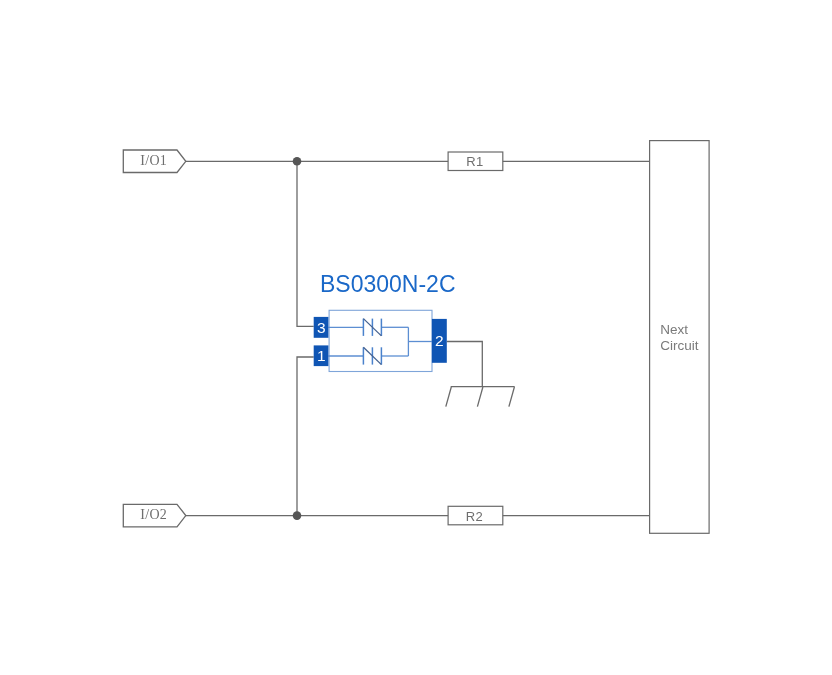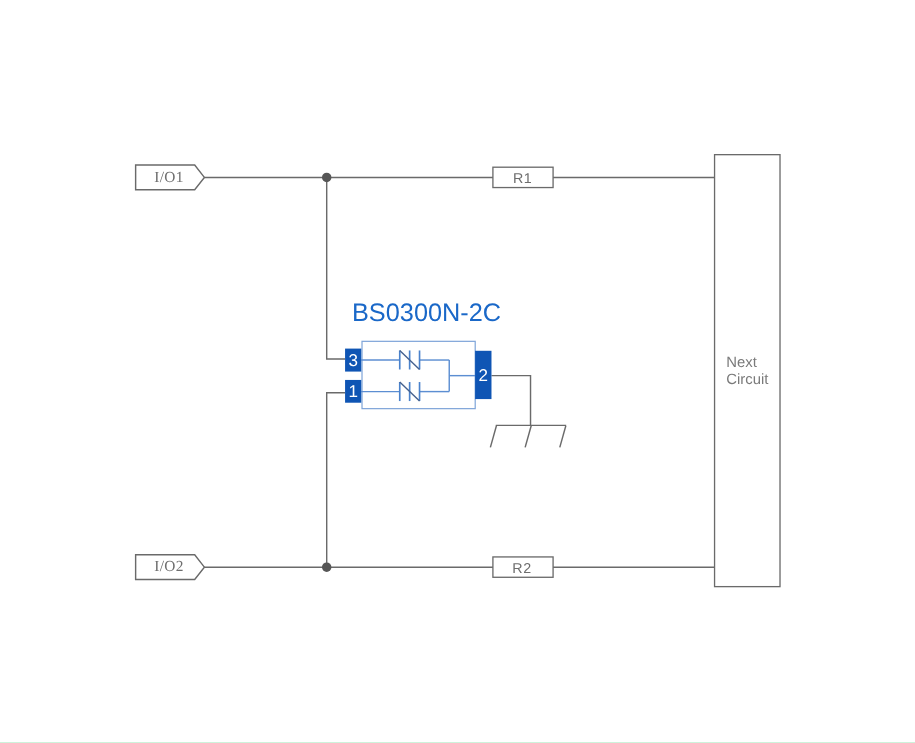--- a/index.html
+++ b/index.html
@@ -1,16 +1,16 @@
 <!DOCTYPE html>
 <html><head>
 <meta charset="utf-8">
 <style>
   html,body{margin:0;padding:0;background:#ffffff;}
-  .wrap{width:832px;height:675px;position:relative;background:#22c55e;overflow:hidden;}
+  .wrap{width:832px;height:675px;position:relative;background:#a16207;overflow:hidden;}
   text{font-family:"Liberation Sans",sans-serif;}
   .serif{font-family:"Liberation Serif",serif;}
 </style>
 </head>
 <body>
 <div class="wrap">
 <svg width="832" height="675" viewBox="0 0 832 675" xmlns="http://www.w3.org/2000/svg">
 
   <rect x="0" y="0" width="832" height="675" fill="#ffffff"></rect>
 

